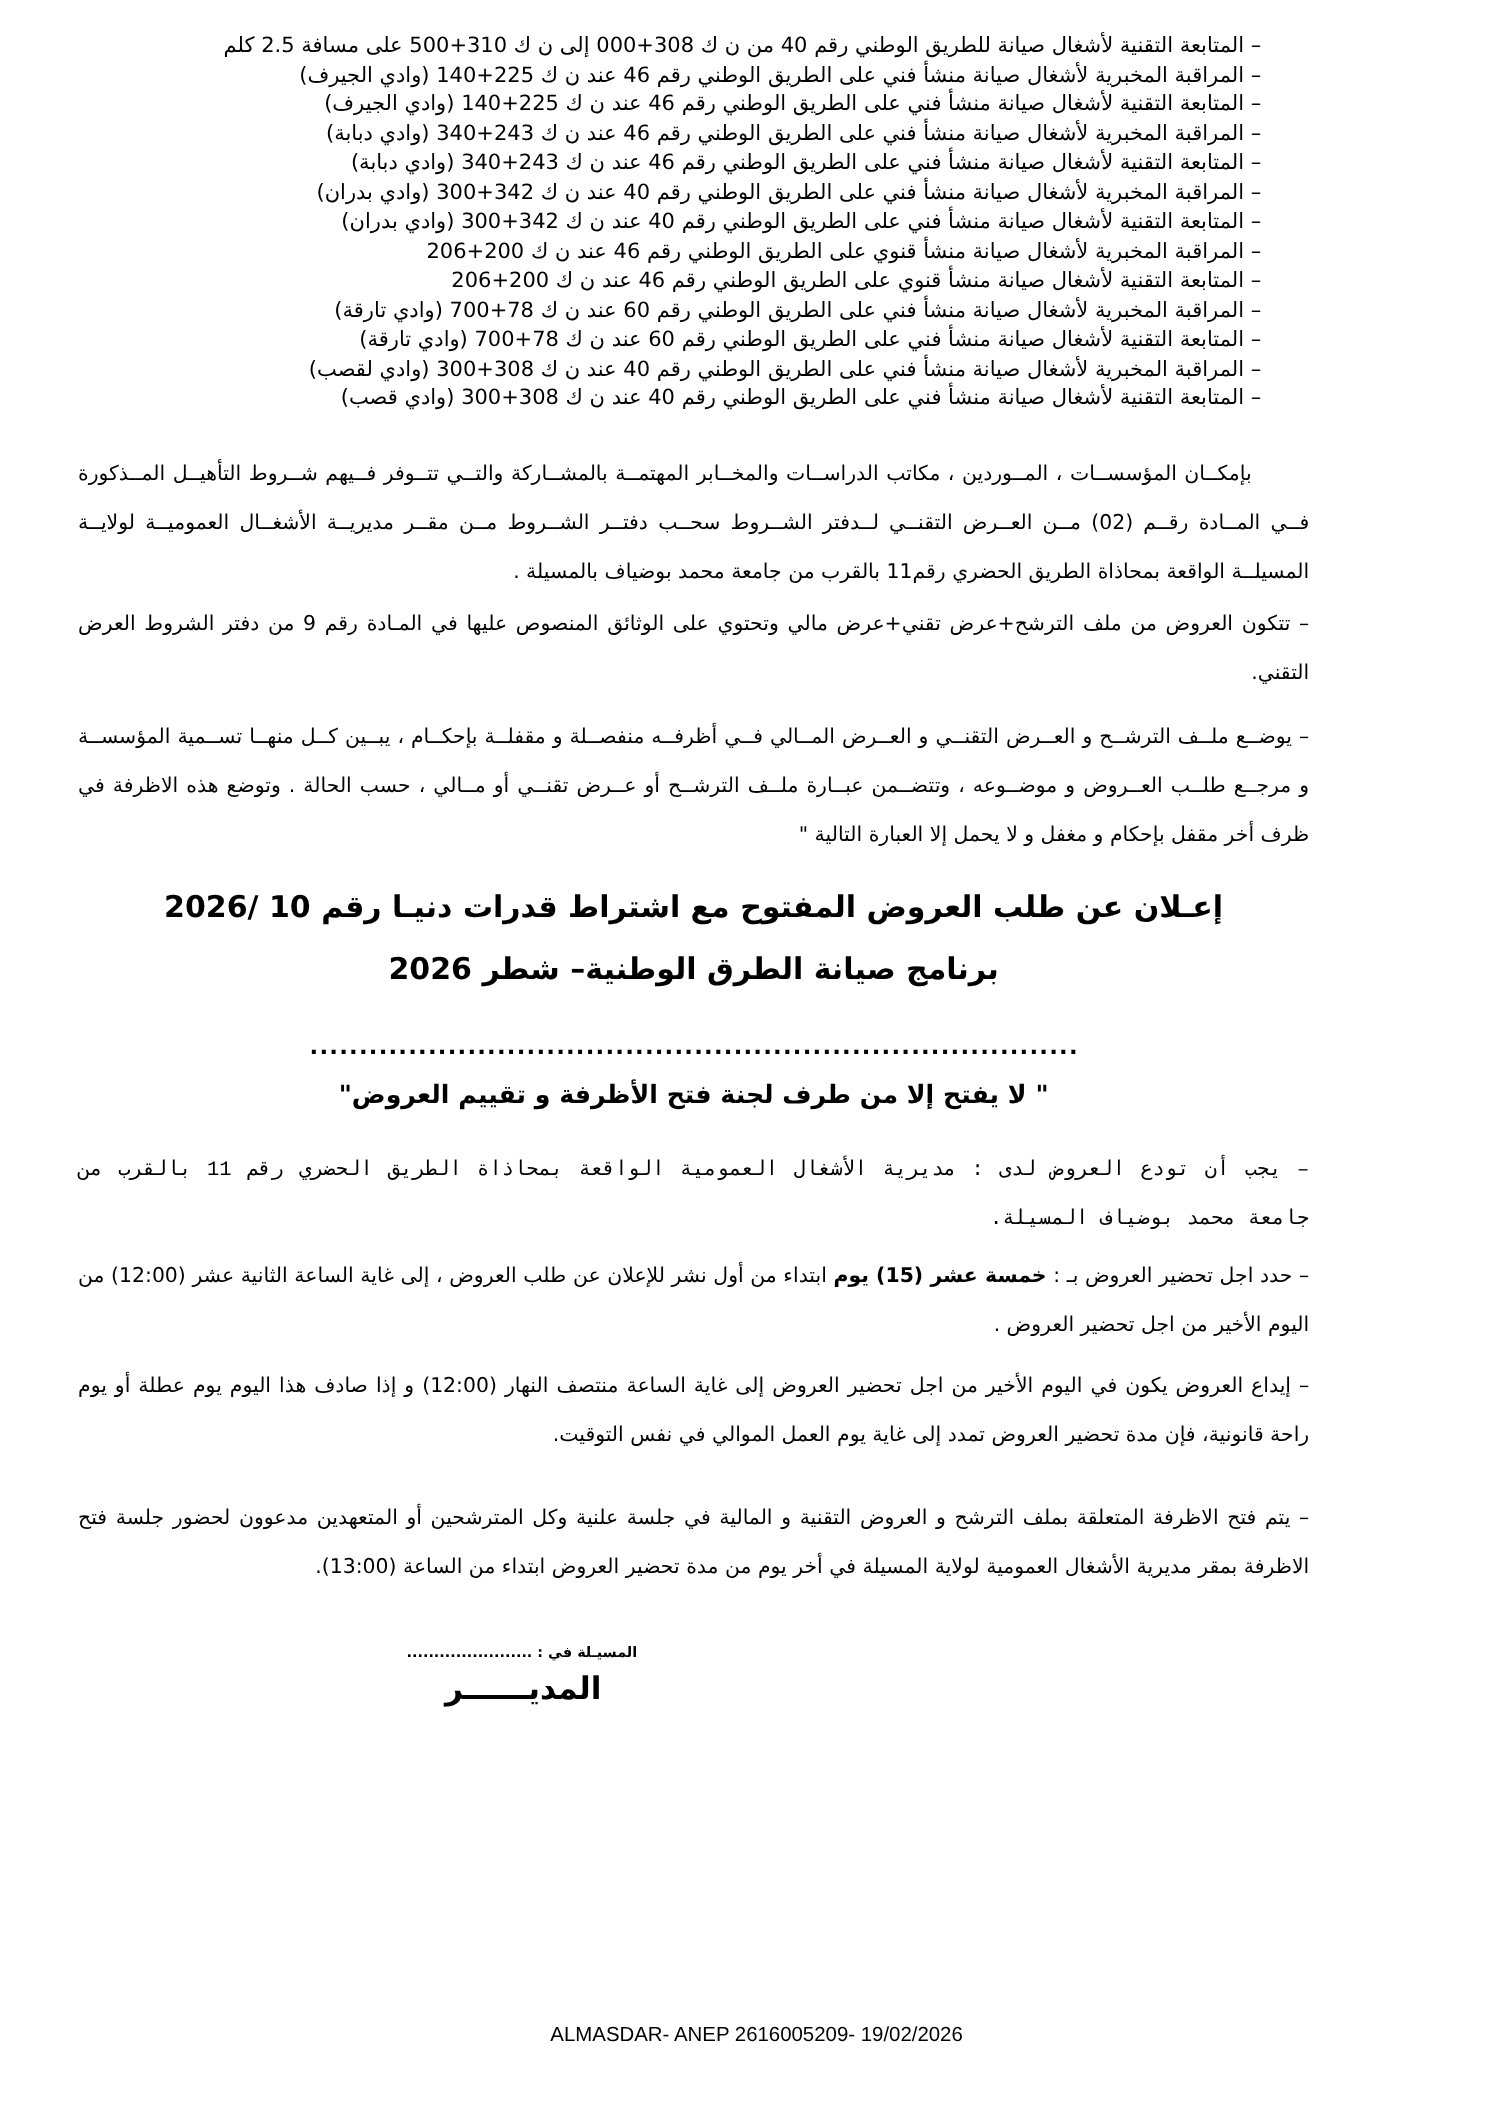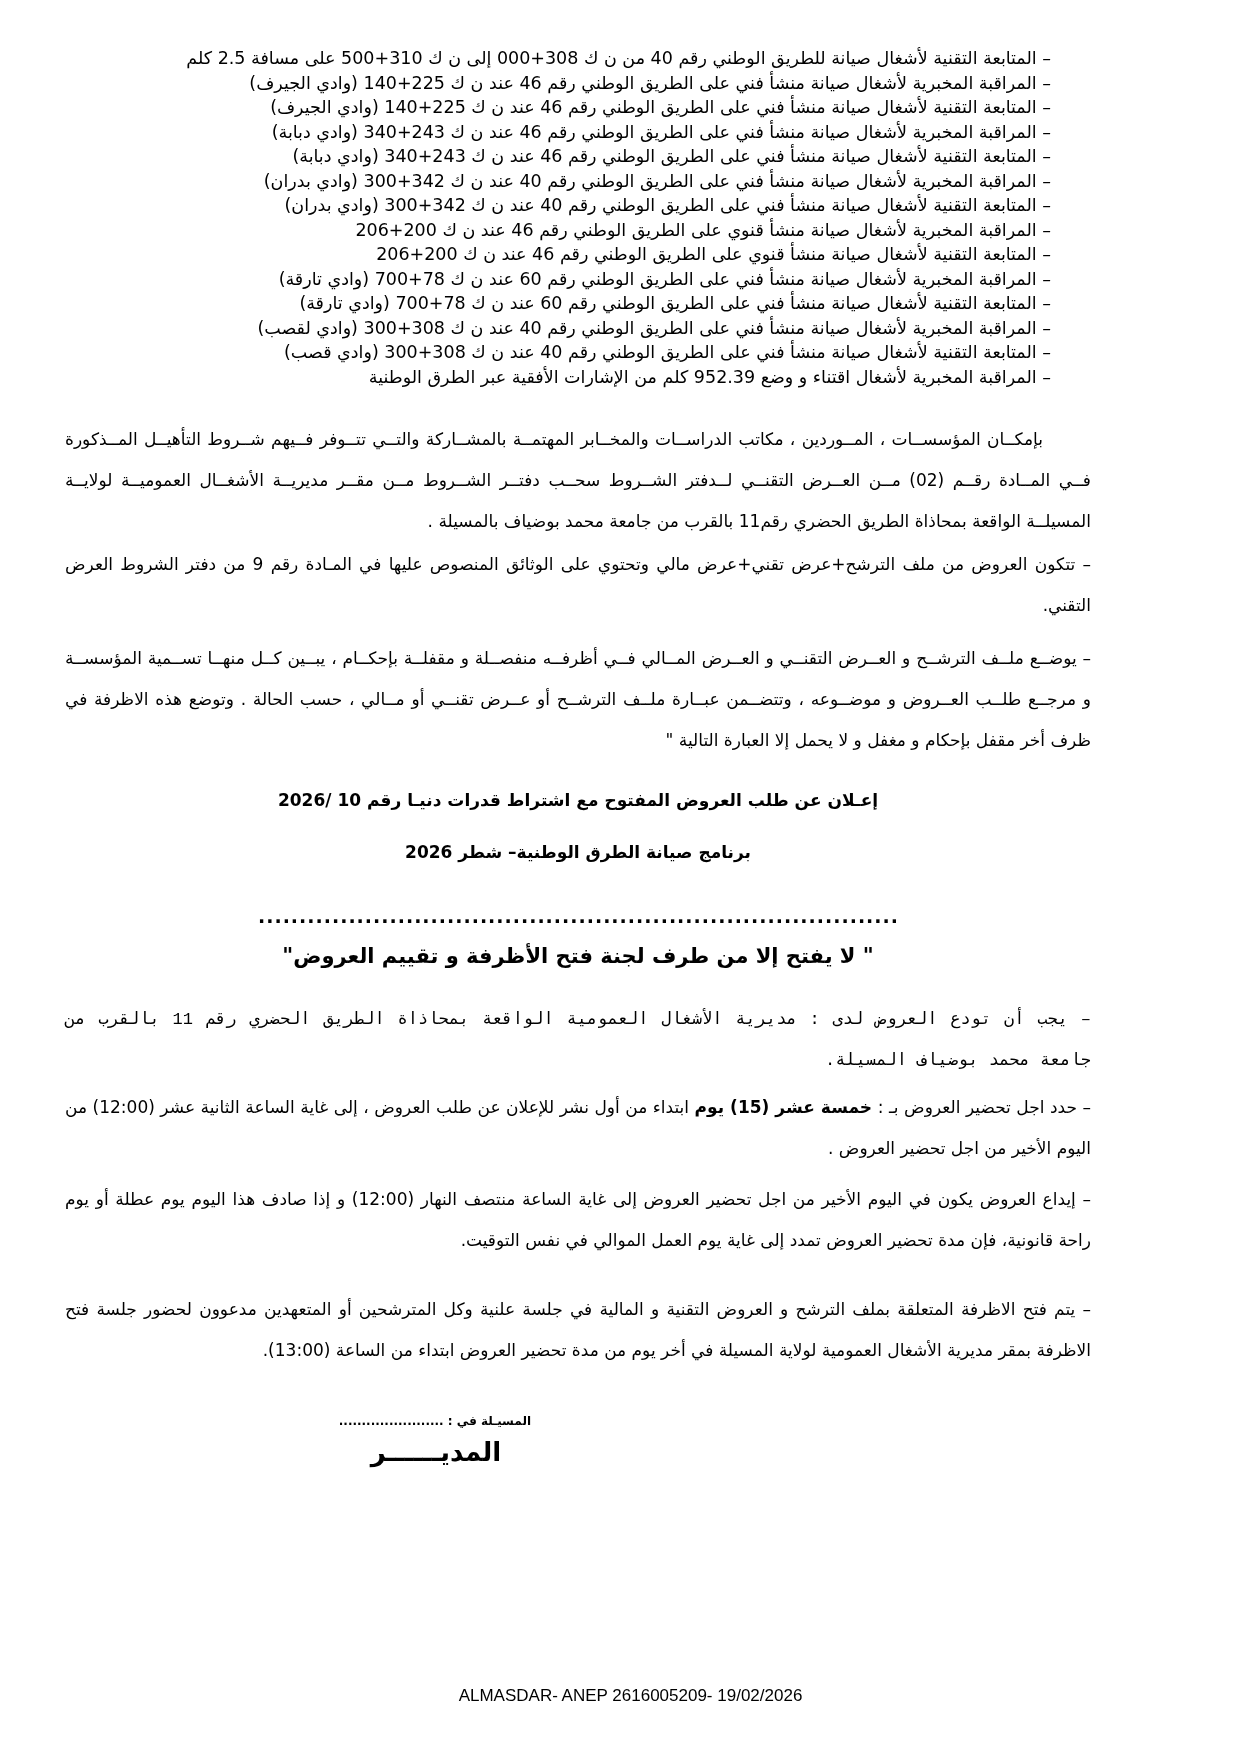--- a/index.html
+++ b/index.html
@@ -10,21 +10,21 @@
   }
   body {
     width: 1241px;
     height: 1755px;
     position: relative;
     font-family: "DejaVu Sans", sans-serif;
     overflow: hidden;
   }
   .content {
     direction: rtl;
-    padding: 46px 150px 0 65px;
+    padding: 26px 150px 0 65px;
   }
   .road-list {
     margin-left: 0;
     margin-right: 40px;
   }
   .road-item {
     font-size: 17.5px;
     line-height: 24.5px;
     white-space: nowrap;
     text-align: right;
@@ -36,21 +36,21 @@
     text-align: justify;
     margin: 0;
   }
   .para-indent { text-indent: 48px; }
   .mt-p1 { margin-top: 30px; }
   .mt-p2 { margin-top: 2px; }
   .mt-p3 { margin-top: 12px; }
   .title-line {
     text-align: center;
     font-weight: bold;
-    font-size: 17px;
+    font-size: 25px;
     line-height: 26px;
   }
   .mt-title1 { margin-top: 26px; }
   .mt-title2 { margin-top: 26px; }
   .dots-line {
     margin: 40px auto 0 auto;
     width: 640px;
     height: 24px;
     overflow: hidden;
     white-space: nowrap;
@@ -115,21 +115,20 @@
       <div class="road-item">– المراقبة المخبرية لأشغال صيانة منشأ فني على الطريق الوطني رقم 46 عند ن ك 243+340 (وادي دبابة)</div>
       <div class="road-item">– المتابعة التقنية لأشغال صيانة منشأ فني على الطريق الوطني رقم 46 عند ن ك 243+340 (وادي دبابة)</div>
       <div class="road-item">– المراقبة المخبرية لأشغال صيانة منشأ فني على الطريق الوطني رقم 40 عند ن ك 342+300 (وادي بدران)</div>
       <div class="road-item">– المتابعة التقنية لأشغال صيانة منشأ فني على الطريق الوطني رقم 40 عند ن ك 342+300 (وادي بدران)</div>
       <div class="road-item">– المراقبة المخبرية لأشغال صيانة منشأ قنوي على الطريق الوطني رقم 46 عند ن ك 200+206</div>
       <div class="road-item">– المتابعة التقنية لأشغال صيانة منشأ قنوي على الطريق الوطني رقم 46 عند ن ك 200+206</div>
       <div class="road-item">– المراقبة المخبرية لأشغال صيانة منشأ فني على الطريق الوطني رقم 60 عند ن ك 78+700 (وادي تارقة)</div>
       <div class="road-item">– المتابعة التقنية لأشغال صيانة منشأ فني على الطريق الوطني رقم 60 عند ن ك 78+700 (وادي تارقة)</div>
       <div class="road-item">– المراقبة المخبرية لأشغال صيانة منشأ فني على الطريق الوطني رقم 40 عند ن ك 308+300 (وادي لقصب)</div>
       <div class="road-item">– المتابعة التقنية لأشغال صيانة منشأ فني على الطريق الوطني رقم 40 عند ن ك 308+300 (وادي قصب)</div>
-      <div class="road-item">– المراقبة المخبرية لأشغال اقتناء و وضع 952.39 كلم من الإشارات الأفقية عبر الطرق الوطنية</div>
     </div>
 
   <p class="para para-indent mt-p1">بإمكــان المؤسســات ، المــوردين ، مكاتب الدراســات والمخــابر المهتمــة بالمشــاركة والتــي تتــوفر فــيهم شــروط التأهيــل المــذكورة فــي المــادة رقــم (02) مــن العــرض التقنــي لــدفتر الشــروط سحــب دفتــر الشــروط مــن مقــر مديريــة الأشغــال العموميــة لولايــة المسيلــة الواقعة بمحاذاة الطريق الحضري رقم11 بالقرب من جامعة محمد بوضياف بالمسيلة .</p>
 
   <p class="para mt-p2">– تتكون العروض من ملف الترشح+عرض تقني+عرض مالي وتحتوي على الوثائق المنصوص عليها في المـادة رقم 9 من دفتر الشروط العرض التقني.</p>
 
   <p class="para mt-p3">–  يوضــع ملــف الترشــح و العــرض التقنــي و العــرض المــالي فــي أظرفــه منفصــلة و مقفلــة بإحكــام ، يبــين كــل منهــا تســمية المؤسســة و مرجــع طلــب العــروض و موضــوعه ، وتتضــمن عبــارة ملــف الترشــح أو عــرض تقنــي أو مــالي ، حسب الحالة . وتوضع هذه الاظرفة في ظرف أخر مقفل بإحكام و مغفل و لا يحمل إلا العبارة التالية "</p>
 
   <div class="title-line mt-title1">إعـلان عن طلب العروض المفتوح مع اشتراط قدرات دنيـا رقم 10 /2026</div>
 

